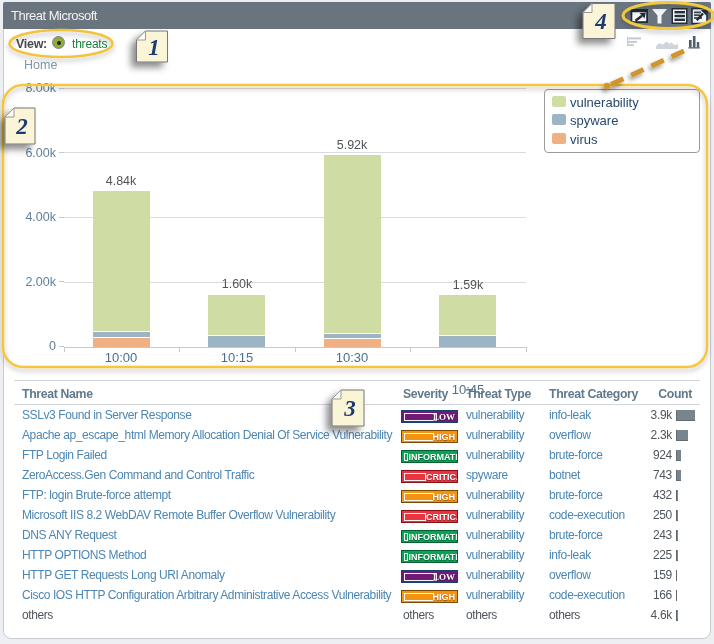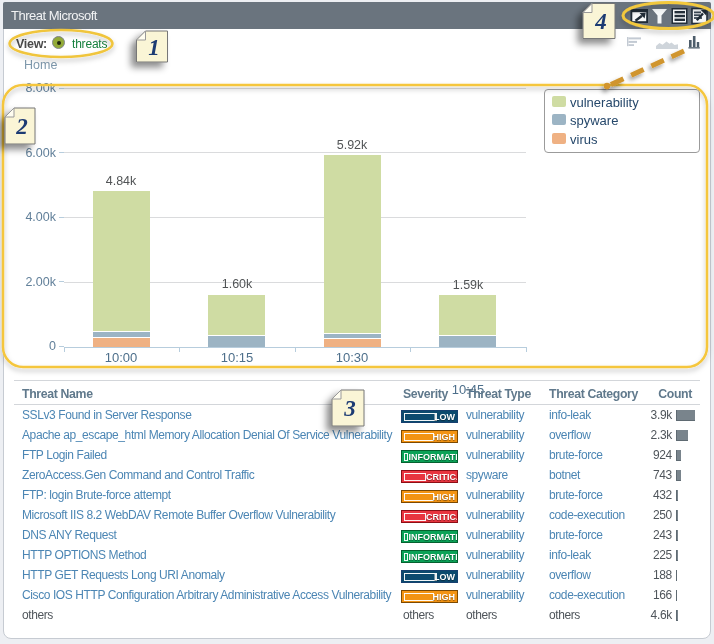--- a/index.html
+++ b/index.html
@@ -39,21 +39,21 @@
   .link{position:absolute;font-size:12px;letter-spacing:-0.4px;color:#4c86b4;white-space:nowrap;}
   .plain{position:absolute;font-size:12px;letter-spacing:-0.4px;color:#4f555b;white-space:nowrap;}
   .cnt{position:absolute;width:40px;text-align:right;font-size:12px;letter-spacing:-0.3px;color:#4f555b;}
   .cbar{position:absolute;background:#79848c;height:10.5px;border-left:1px solid #5f6a72;border-bottom:1px solid #5f6a72;box-sizing:border-box;}
   .badge{position:absolute;left:401px;width:57px;height:12.5px;box-sizing:border-box;
         overflow:hidden;}
   .badge span{position:absolute;top:0.5px;font-size:9px;font-weight:bold;color:#fff;
         line-height:10.5px;white-space:nowrap;text-shadow:0 1px 1px rgba(0,0,0,0.45);}
   .badge i{position:absolute;left:2px;top:2px;height:6px;
         border:1px solid rgba(255,255,255,0.95);}
-  .b-low{background:#0c4a6e;border:1px solid #16406f;}
+  .b-low{background:#701a75;border:1px solid #16406f;font-family:Liberation Serif, serif;}
   .b-high{background:#f39312;border:1px solid #7d4a02;padding-left:28px;}
   .b-info{background:#0ba157;border:1px solid #05612f;}
   .b-crit{background:#e8353f;border:1px solid #8c0f16;}
 </style>
 </head>
 <body>
 <div id="card" class="abs"></div>
 <div id="titlebar" class="abs"></div>
 <div id="title" class="abs">Threat Microsoft</div>
 
@@ -239,21 +239,21 @@
 <div class="link" style="left:549px;top:548px;">info-leak</div>
 <div class="cnt" style="left:632px;top:548px;">225</div>
 <div class="cbar" style="left:676px;top:550px;width:1.5px;"></div>
 <div class="link" style="left:22px;top:568px;">HTTP GET Requests Long URI Anomaly</div>
 <div class="badge b-low" style="top:570px;">
       <i style="width:31px;"></i>
       <span style="right:2px;">LOW</span>
     </div>
 <div class="link" style="left:466px;top:568px;">vulnerability</div>
 <div class="link" style="left:549px;top:568px;">overflow</div>
-<div class="cnt" style="left:632px;top:568px;">188</div>
+<div class="cnt" style="left:632px;top:568px;">159</div>
 <div class="cbar" style="left:676px;top:570px;width:1px;"></div>
 <div class="link" style="left:22px;top:588px;">Cisco IOS HTTP Configuration Arbitrary Administrative Access Vulnerability</div>
 <div class="badge b-high" style="top:590px;">
       <i style="width:28px;"></i>
       <span style="right:2px;">HIGH</span>
     </div>
 <div class="link" style="left:466px;top:588px;">vulnerability</div>
 <div class="link" style="left:549px;top:588px;">code-execution</div>
 <div class="cnt" style="left:632px;top:588px;">166</div>
 <div class="cbar" style="left:676px;top:590px;width:1px;"></div>

